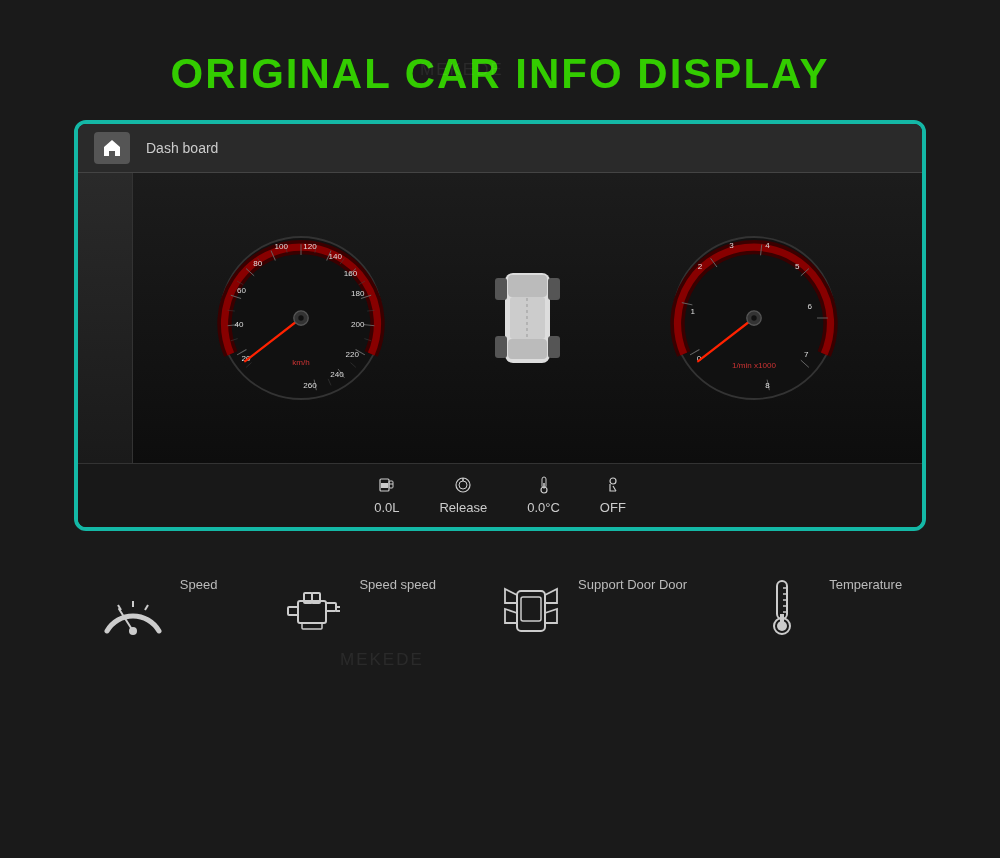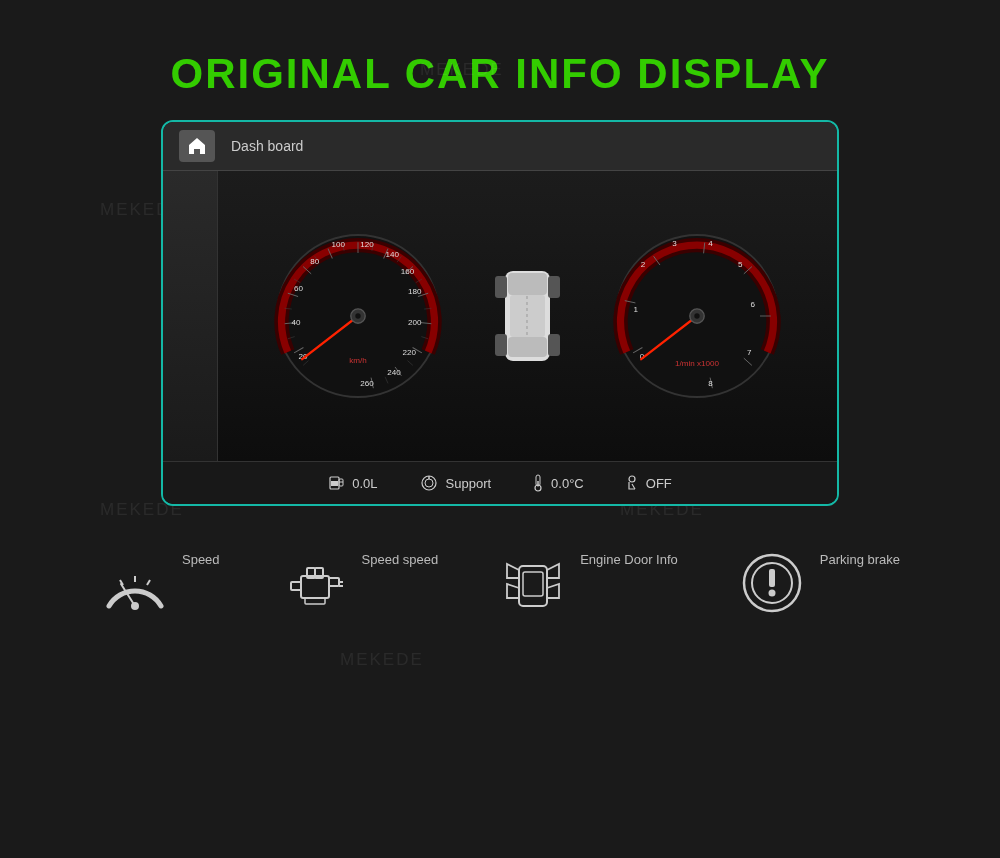--- a/index.html
+++ b/index.html
@@ -30,23 +30,23 @@
       font-size: 42px;
       font-weight: 900;
       padding-top: 50px;
       padding-bottom: 22px;
       letter-spacing: 2px;
     }
 
     
     .dashboard-container {
       margin: 0 auto;
-      width: 678px;
+      width: 852px;
       background: #111;
-      border: 2px solid #14b8a6;
+      border: 4px solid #14b8a6;
       border-radius: 12px;
       padding: 0;
       overflow: hidden;
       position: relative;
     }
 
     .dashboard-header {
       background: #2a2a2a;
       display: flex;
       align-items: center;
@@ -120,20 +120,21 @@
       padding: 12px 20px;
       align-items: center;
     }
 
     .footer-item {
       display: flex;
       align-items: center;
       gap: 6px;
       color: #ccc;
       font-size: 13px;
+      flex-direction: column;
     }
 
     
     .features-row {
       display: flex;
       justify-content: center;
       gap: 60px;
       margin-top: 45px;
       padding: 0 40px;
     }
@@ -352,21 +353,21 @@
         <line x1="11" y1="8" x2="15" y2="8" stroke="#ccc" stroke-width="1"></line>
       </svg>
       <span>0.0L</span>
     </div>
     <div class="footer-item">
       <svg width="22" height="18" viewBox="0 0 22 18">
         <circle cx="11" cy="9" r="7" fill="none" stroke="#ccc" stroke-width="1.2"></circle>
         <circle cx="11" cy="9" r="4" fill="none" stroke="#ccc" stroke-width="1"></circle>
         <line x1="11" y1="2" x2="11" y2="5" stroke="#ccc" stroke-width="1.5"></line>
       </svg>
-      <span>Support</span>
+      <span>Release</span>
     </div>
     <div class="footer-item">
       <svg width="14" height="18" viewBox="0 0 14 18">
         <rect x="5" y="1" width="4" height="11" rx="2" fill="none" stroke="#ccc" stroke-width="1"></rect>
         <circle cx="7" cy="14" r="3" fill="none" stroke="#ccc" stroke-width="1.2"></circle>
         <line x1="7" y1="12" x2="7" y2="7" stroke="#ccc" stroke-width="1.5"></line>
       </svg>
       <span>0.0°C</span>
     </div>
     <div class="footer-item">
@@ -434,33 +435,39 @@
 
         <path d="M 20 14 L 8 8 L 8 22 L 20 22" fill="none" stroke="#ccc" stroke-width="1.8"></path>
 
         <path d="M 48 14 L 60 8 L 60 22 L 48 22" fill="none" stroke="#ccc" stroke-width="1.8"></path>
 
         <path d="M 20 32 L 8 28 L 8 42 L 20 42" fill="none" stroke="#ccc" stroke-width="1.8"></path>
 
         <path d="M 48 32 L 60 28 L 60 42 L 48 42" fill="none" stroke="#ccc" stroke-width="1.8"></path>
       </svg>
     </div>
-    <span class="feature-label">Engine Door Info</span>
-  </div>
-
+    <span class="feature-label">Support Door Door</span>
+  </div>
 
   <div class="feature-item">
     <div class="feature-icon-container">
-      <svg width="65" height="65" viewBox="0 0 65 65">
-
-        <circle cx="32" cy="32" r="28" fill="none" stroke="#ccc" stroke-width="2.5"></circle>
-
-        <circle cx="32" cy="32" r="20" fill="none" stroke="#ccc" stroke-width="2"></circle>
-
-        <rect x="29" y="18" width="6" height="18" rx="2" fill="#ccc"></rect>
-        <circle cx="32" cy="42" r="3.5" fill="#ccc"></circle>
-      </svg>
-    </div>
-    <span class="feature-label">Parking brake</span>
-  </div>
+      <svg width="40" height="65" viewBox="0 0 40 65">
+
+        <rect x="15" y="5" width="10" height="38" rx="5" fill="none" stroke="#ccc" stroke-width="2"></rect>
+
+        <line x1="21" y1="12" x2="26" y2="12" stroke="#ccc" stroke-width="1.5"></line>
+        <line x1="21" y1="18" x2="26" y2="18" stroke="#ccc" stroke-width="1.5"></line>
+        <line x1="21" y1="24" x2="26" y2="24" stroke="#ccc" stroke-width="1.5"></line>
+        <line x1="21" y1="30" x2="26" y2="30" stroke="#ccc" stroke-width="1.5"></line>
+        <line x1="21" y1="36" x2="26" y2="36" stroke="#ccc" stroke-width="1.5"></line>
+
+        <circle cx="20" cy="50" r="8" fill="none" stroke="#ccc" stroke-width="2"></circle>
+
+        <circle cx="20" cy="50" r="5" fill="#ccc"></circle>
+        <rect x="18" y="38" width="4" height="14" fill="#ccc"></rect>
+      </svg>
+    </div>
+    <span class="feature-label">Temperature</span>
+  </div>
+
 
 
 </div>
 
 </body></html>

